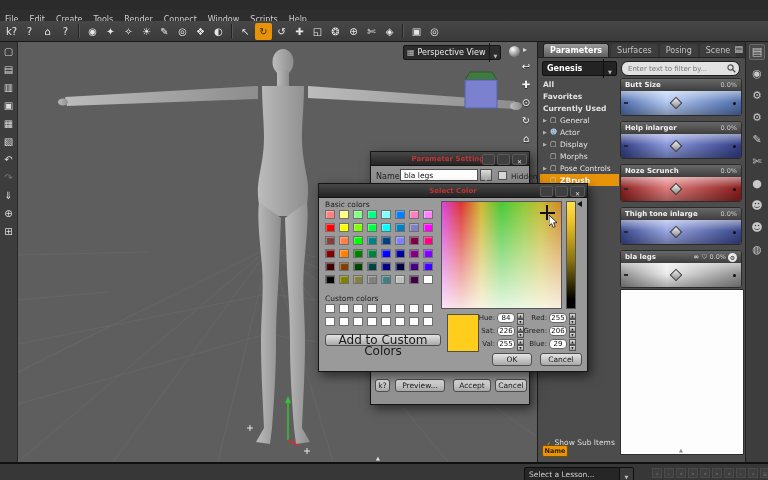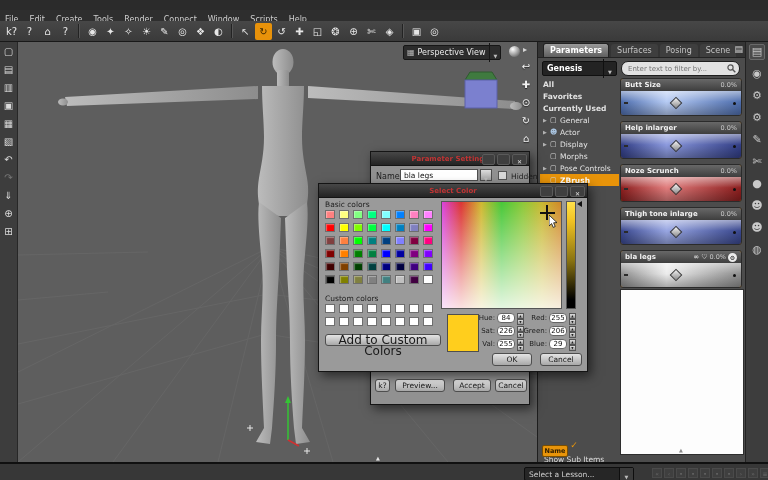--- a/index.html
+++ b/index.html
@@ -63,21 +63,21 @@
   #scope-label{flex:1;font-size:8px;font-weight:bold;color:#fff;}
   #scope-dd{width:12px;text-align:center;border-left:1px solid #101010;}
   .nav-row{height:12px;display:flex;align-items:center;padding-left:3px;gap:2px;}
   .nav-row.group .nav-label{font-weight:bold;}
   .nav-row.selected{background:#e8940a;}
   .nav-row.selected .nav-label{color:#fff;font-weight:bold;}
   .nav-arrow{width:5px;font-size:5px;color:#b2b2b2;}
   .nav-ico{width:8px;font-size:7px;color:#d8d8d8;line-height:8px;}
   .nav-ico.person{color:#a9c4e0;}
   .nav-label{font-size:7.5px;color:#e2e2e2;white-space:nowrap;}
-  #show-sub{position:absolute;left:6px;top:391px;display:flex;align-items:center;gap:3px;flex-direction:column;}
+  #show-sub{position:absolute;left:6px;top:391px;display:flex;align-items:center;gap:3px;}
   #show-sub .check-icon::after{content:"✓";color:#e8940a;font-size:9px;font-weight:bold;}
   #show-sub-label{font-size:7.5px;color:#ddd;}
   #tips-btn{position:absolute;left:4px;top:403px;width:24px;height:10px;background:#e8940a;border:1px solid #7a4e00;
             border-radius:2px;color:#2e1d00;font-size:6.5px;font-weight:bold;text-align:center;line-height:10px;}
   #dock-right{position:absolute;left:82px;top:17px;width:124px;height:396px;}
   #filter-wrap{position:absolute;left:1px;top:2px;width:117px;height:13px;background:#e2e2e2;
                border:1px solid #1e1e1e;border-radius:7px;}
   #filter-input{position:absolute;left:4px;top:1px;width:96px;height:10px;border:none;background:transparent;
                 font-size:7px;color:#333;font-family:"DejaVu Sans",sans-serif;outline:none;}
   #filter-mag{position:absolute;right:3px;top:2px;}

